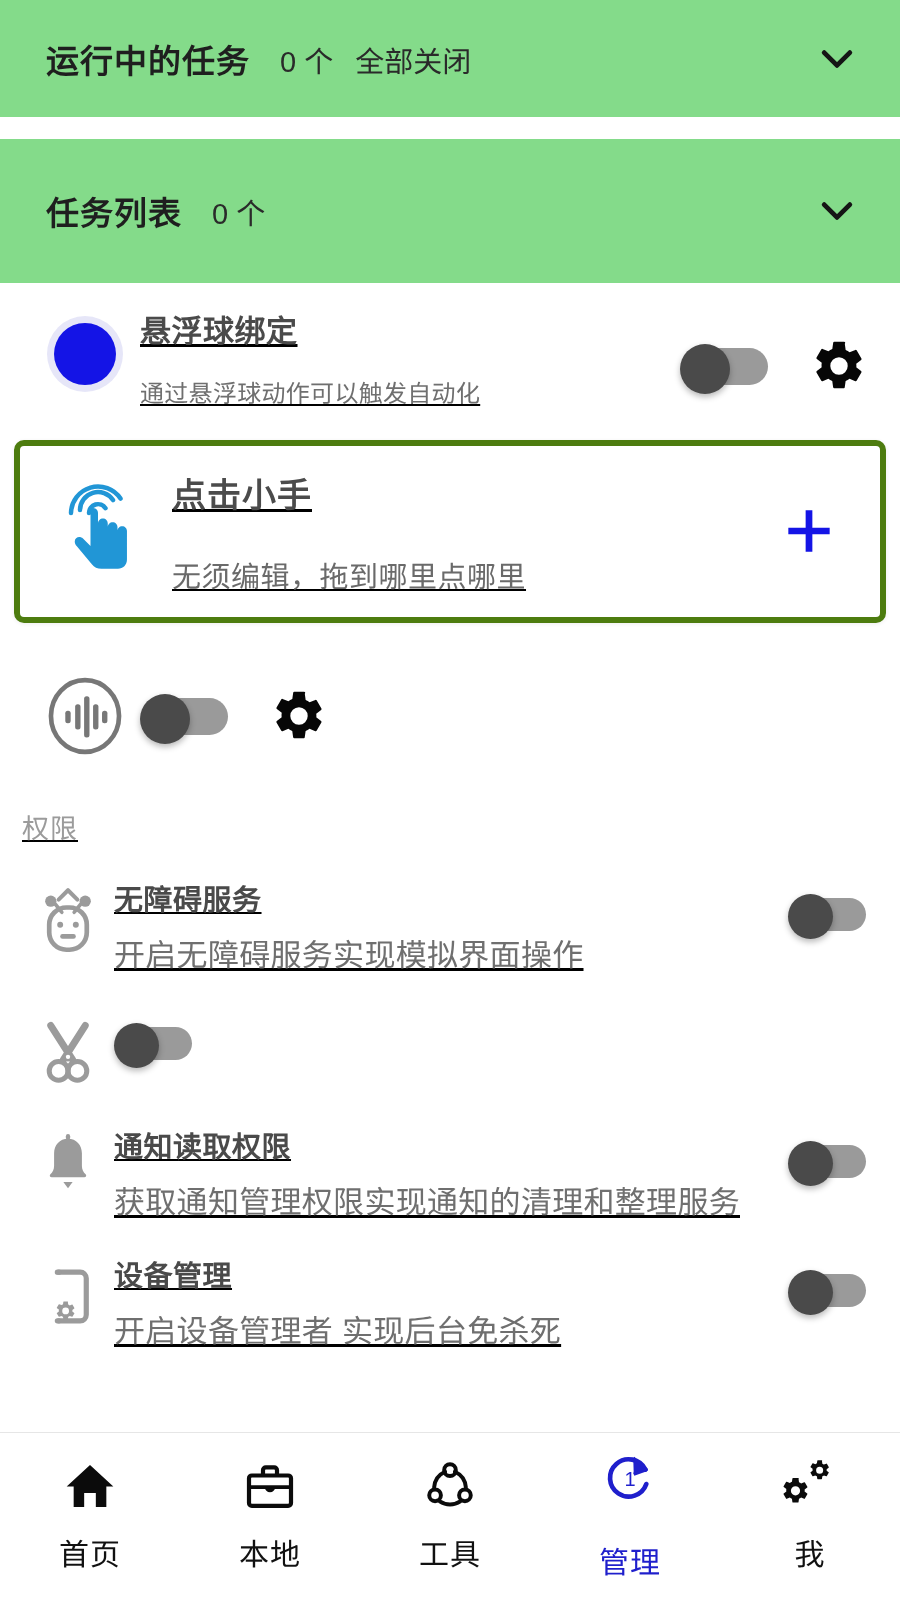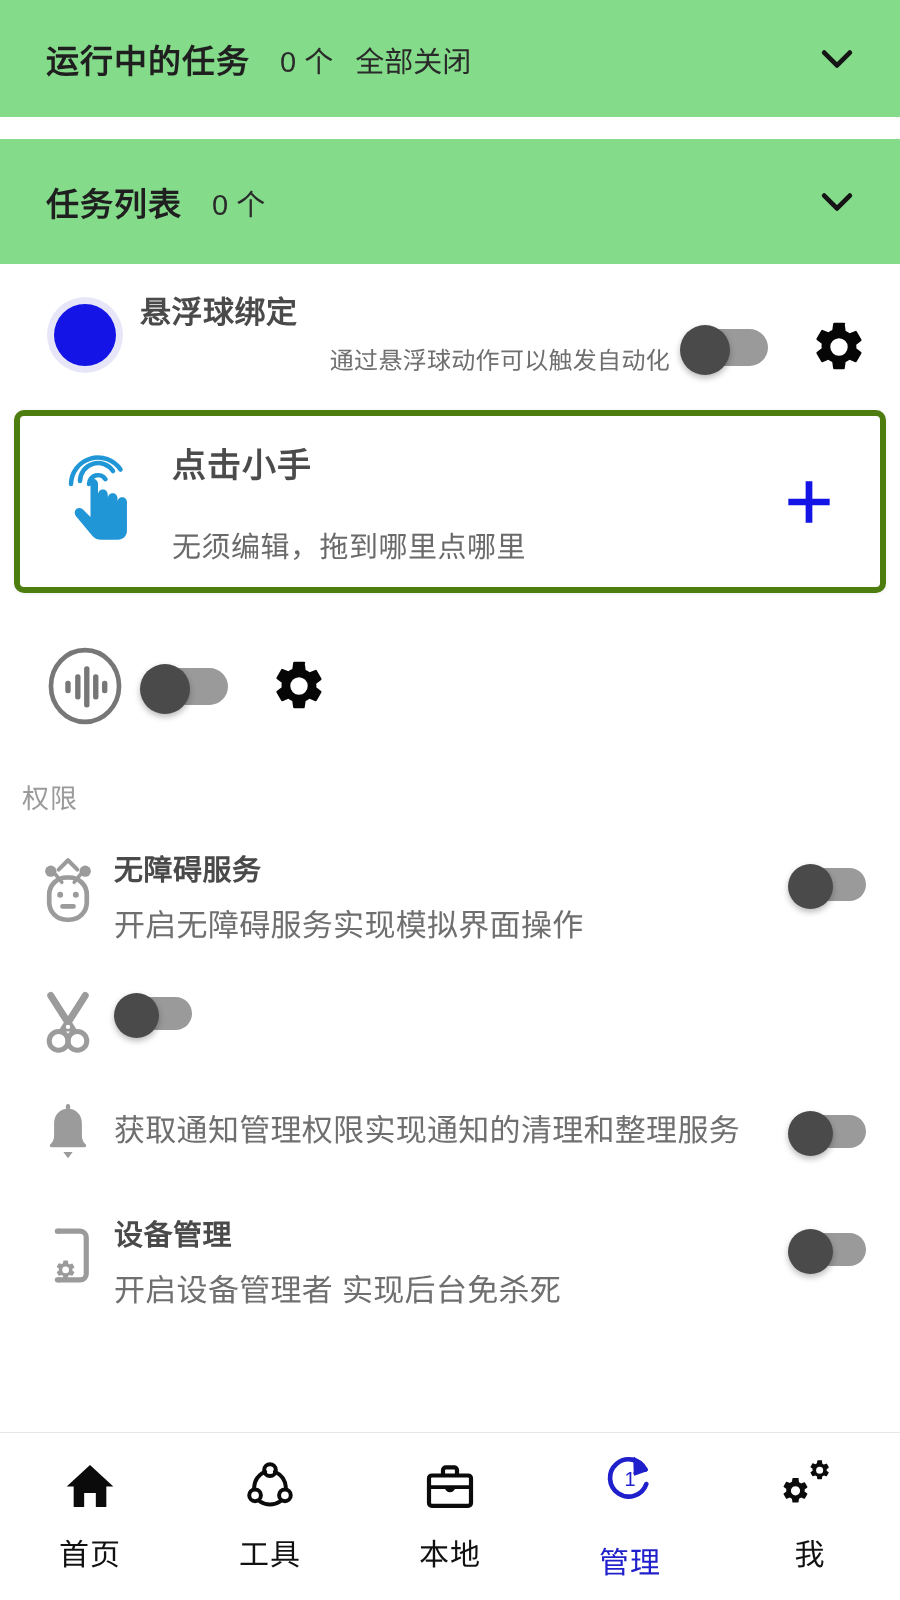--- a/index.html
+++ b/index.html
@@ -12,45 +12,45 @@
   .screen { position:relative; width:900px; height:1600px; background:#fef9c3; display:flex; flex-direction:column; }
 
   
   .green-bar {
     background:#84db8a;
     height:117px;
     display:flex; align-items:center;
     padding:0 40px 0 46px;
     position:relative;
   }
-  .green-bar.second { height:125px; }
+  .green-bar.second { height:144px; }
   .gb-title { font-size:33px; font-weight:bold; color:#1f1f1f; letter-spacing:1px; }
   .gb-count { font-size:29px; color:#2a2a2a; margin-left:30px; font-weight:normal; }
   .gb-action { font-size:29px; color:#2a2a2a; margin-left:22px; font-weight:normal; }
   .gb-chevron { margin-left:auto; width:46px; height:46px; display:flex; align-items:center; justify-content:center; }
   .gb-gap { height:22px; background:#fff; }
 
   
-  .content { flex:1; overflow:hidden; background:#fff; position:relative; }
+  .content { flex:1; overflow:hidden; background:#fff; position:relative;text-decoration:underline; }
 
   
   .feature-row {
     display:flex; align-items:flex-start;
     padding:26px 30px 22px 30px;
     position:relative;
     min-height:140px;
   }
   .feature-ico {
     width:110px; min-width:110px;
     display:flex; align-items:center; justify-content:center;
     padding-top:14px;
   }
   .feature-mid { flex:1; padding-top:4px; padding-right:10px; }
   .feature-title { font-size:31px; font-weight:bold; color:#4a4a4a; line-height:1.25; letter-spacing:0.5px; }
-  .feature-desc { font-size:24px; color:#6f6f6f; line-height:1.5; margin-top:10px; letter-spacing:0.3px;text-align:right; }
+  .feature-desc { font-size:24px; color:#6f6f6f; line-height:1.5; margin-top:24px; letter-spacing:0.3px; }
   .feature-right { display:flex; align-items:center; gap:40px; padding-top:26px; }
 
   
   .switch { position:relative; width:88px; height:44px; }
   .switch .track {
     position:absolute; left:18px; top:4px;
     width:70px; height:37px; border-radius:19px;
     background:#9a9a9a;
   }
   .switch .thumb {
@@ -269,20 +269,21 @@
 
     <div class="perm-row">
       <div class="perm-ico">
         <svg width="58" height="68" viewBox="0 0 36 44">
           <path d="M18 5c-5.4 0-9 4-9 9.4v8.2c0 2.3-1 4-2.4 5.4-.8.8-.3 2 .9 2h21c1.2 0 1.7-1.2.9-2-1.4-1.4-2.4-3.1-2.4-5.4v-8.2C27 9 23.4 5 18 5z" fill="#9b9b9b"></path>
           <rect x="16.6" y="2" width="2.8" height="4" rx="1.4" fill="#9b9b9b"></rect>
           <path d="M15 33 L18 37 L21 33z" fill="#9b9b9b"></path>
         </svg>
       </div>
       <div class="perm-mid">
+        <div class="perm-title">通知读取权限</div>
         <div class="perm-desc">获取通知管理权限实现通知的清理和整理服务</div>
       </div>
       <div class="perm-right">
         <div class="switch small">
           <div class="track"></div>
             <div class="thumb"></div>
         </div>
       </div>
     </div>
 
@@ -319,41 +320,41 @@
         <svg width="56" height="56" viewBox="0 0 24 24">
             <path fill="#0b0b0b" d="M12 3 L22 12.2 h-3 V21 h-4.5 v-6 h-5 v6 H5 v-8.8 H2z"></path>
           </svg>
       </span>
       <span class="nav-label">首页</span>
     </div>
 
     <div class="nav-item">
       <span class="nav-ico">
         <svg width="56" height="56" viewBox="0 0 24 24">
+          <rect x="3" y="7.5" width="18" height="13" rx="1.2" fill="none" stroke="#0b0b0b" stroke-width="1.8"></rect>
+          <path d="M9 7.5 V5.2 a1.2 1.2 0 0 1 1.2-1.2 h3.6 a1.2 1.2 0 0 1 1.2 1.2 V7.5" fill="none" stroke="#0b0b0b" stroke-width="1.8"></path>
+          <path d="M3 12.5 H21" stroke="#0b0b0b" stroke-width="1.6"></path>
+          <path d="M10.6 12.5 a1.4 1.4 0 0 0 2.8 0" fill="none" stroke="#0b0b0b" stroke-width="1.6"></path>
+        </svg>
+      </span>
+      <span class="nav-label">本地</span>
+    </div>
+
+    <div class="nav-item">
+      <span class="nav-ico">
+        <svg width="56" height="56" viewBox="0 0 24 24">
           <circle cx="12" cy="5.2" r="2.5" fill="none" stroke="#0b0b0b" stroke-width="1.7"></circle>
           <circle cx="5.6" cy="16" r="2.5" fill="none" stroke="#0b0b0b" stroke-width="1.7"></circle>
           <circle cx="18.4" cy="16" r="2.5" fill="none" stroke="#0b0b0b" stroke-width="1.7"></circle>
           <path d="M5.2 12.6 A8 8 0 0 1 9.9 5.9" fill="none" stroke="#0b0b0b" stroke-width="1.7" stroke-linecap="round"></path>
           <path d="M14.1 5.9 A8 8 0 0 1 18.8 12.6" fill="none" stroke="#0b0b0b" stroke-width="1.7" stroke-linecap="round"></path>
           <path d="M7.6 18.6 A8 8 0 0 0 16.4 18.6" fill="none" stroke="#0b0b0b" stroke-width="1.7" stroke-linecap="round"></path>
         </svg>
       </span>
       <span class="nav-label">工具</span>
-    </div>
-
-    <div class="nav-item">
-      <span class="nav-ico">
-        <svg width="56" height="56" viewBox="0 0 24 24">
-          <rect x="3" y="7.5" width="18" height="13" rx="1.2" fill="none" stroke="#0b0b0b" stroke-width="1.8"></rect>
-          <path d="M9 7.5 V5.2 a1.2 1.2 0 0 1 1.2-1.2 h3.6 a1.2 1.2 0 0 1 1.2 1.2 V7.5" fill="none" stroke="#0b0b0b" stroke-width="1.8"></path>
-          <path d="M3 12.5 H21" stroke="#0b0b0b" stroke-width="1.6"></path>
-          <path d="M10.6 12.5 a1.4 1.4 0 0 0 2.8 0" fill="none" stroke="#0b0b0b" stroke-width="1.6"></path>
-        </svg>
-      </span>
-      <span class="nav-label">本地</span>
     </div>
 
     <div class="nav-item active">
       <span class="nav-ico">
         <svg width="56" height="56" viewBox="0 0 24 24">
           <path d="M18.6 8.4 A8 8 0 1 0 19 14.6" fill="none" stroke="#1f1fcc" stroke-width="2" stroke-linecap="round"></path>
           <path d="M13.4 3.4 L19 8.4 L13.6 10.4" fill="#1f1fcc" stroke="#1f1fcc" stroke-width="1.4" stroke-linejoin="round"></path>
           <text x="12" y="15.6" font-size="8.6" font-family="Liberation Sans, sans-serif" fill="#1f1fcc" text-anchor="middle">1</text>
         </svg>
       </span>

